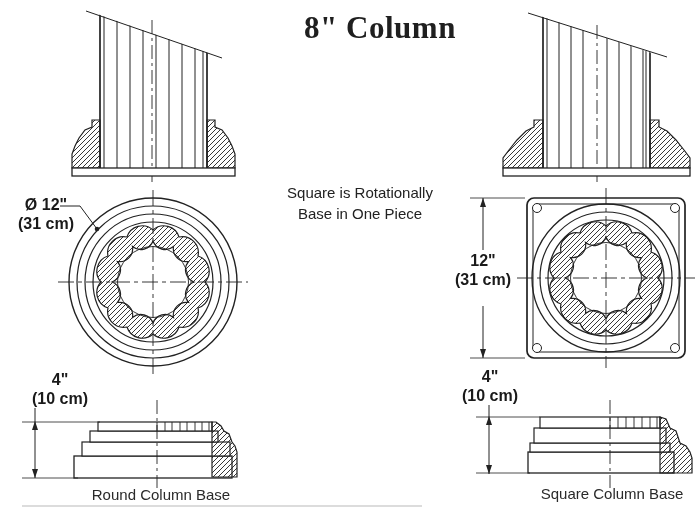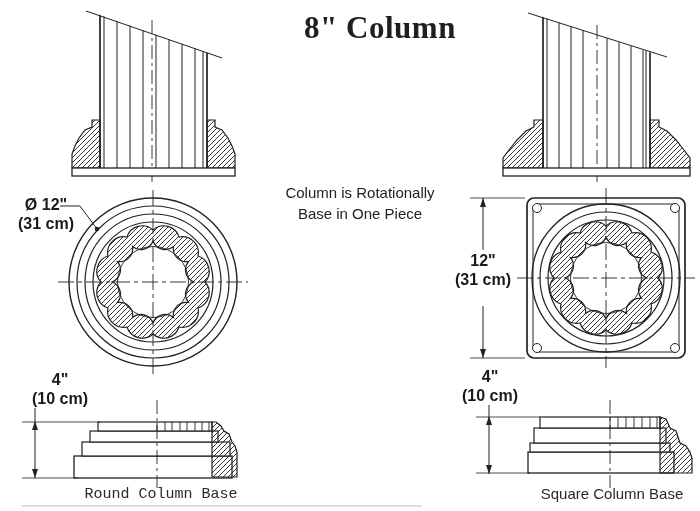--- a/index.html
+++ b/index.html
@@ -13,21 +13,21 @@
   .dim{font-weight:700;font-size:16px;color:#1a1a1a;line-height:19px;}
   #round-dia{left:0;top:195px;width:92px;}
   #round-dia-m{left:0;top:214px;width:92px;}
   #round-h{left:10px;top:370px;width:100px;}
   #round-h-m{left:10px;top:389px;width:100px;}
   #square-w{left:433px;top:251px;width:100px;}
   #square-w-m{left:433px;top:270px;width:100px;}
   #square-h{left:440px;top:367px;width:100px;}
   #square-h-m{left:440px;top:386px;width:100px;}
   .caption{font-size:15px;color:#2a2a2a;}
-  #round-cap{left:61px;top:486px;width:200px;font-family:Liberation Mono, monospace;}
+  #round-cap{left:61px;top:486px;width:200px;}
   #square-cap{left:512px;top:485px;width:200px;}
   #scanline{left:22px;top:505px;width:400px;height:2px;background:#c9c9c9;opacity:.65;}
   svg{position:absolute;left:0;top:0;}
 </style>
 </head>
 <body>
 
 <div id="page">
 
   <svg width="700" height="511" viewBox="0 0 700 511">
@@ -182,21 +182,21 @@
       <path d="M489,416 L486,425 L492,425 Z" fill="#222" stroke="none"></path>
       <path d="M489,474 L486,465 L492,465 Z" fill="#222" stroke="none"></path>
       <line x1="476" y1="417" x2="540" y2="417" stroke-width="0.8"></line>
       <line x1="476" y1="473" x2="530" y2="473" stroke-width="0.8"></line>
     </g>
   </svg>
 
   <div id="title" class="abs ctr">8" Column</div>
 
   <div id="note" class="abs ctr">
-    <div>Column is Rotationally</div>
+    <div>Square is Rotationally</div>
     <div>Base in One Piece</div>
   </div>
 
   <div id="round-dia" class="abs ctr dim">Ø 12"</div>
   <div id="round-dia-m" class="abs ctr dim">(31 cm)</div>
   <div id="round-h" class="abs ctr dim">4"</div>
   <div id="round-h-m" class="abs ctr dim">(10 cm)</div>
 
   <div id="square-w" class="abs ctr dim">12"</div>
   <div id="square-w-m" class="abs ctr dim">(31 cm)</div>

